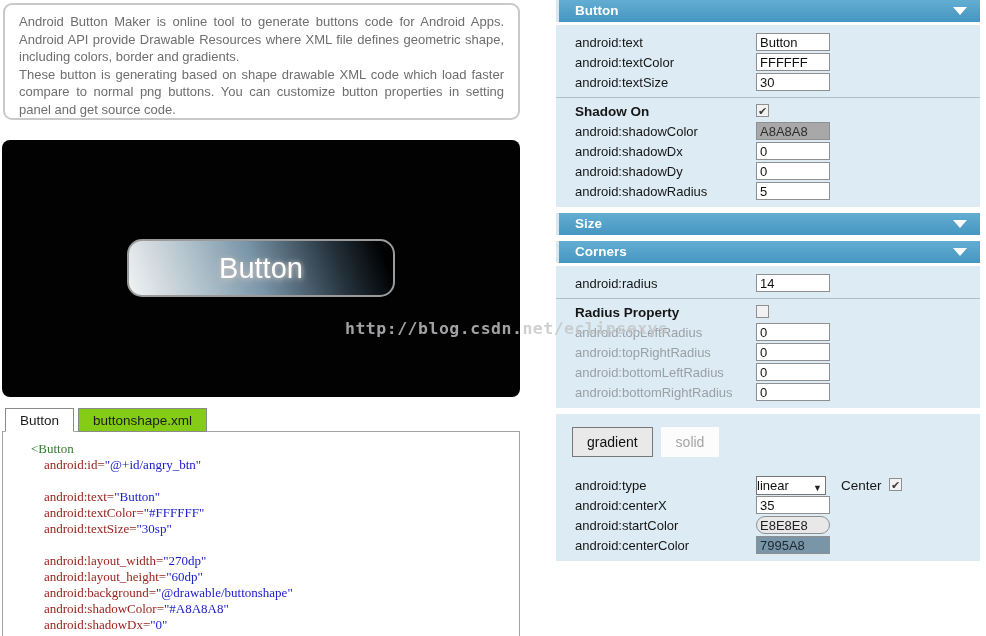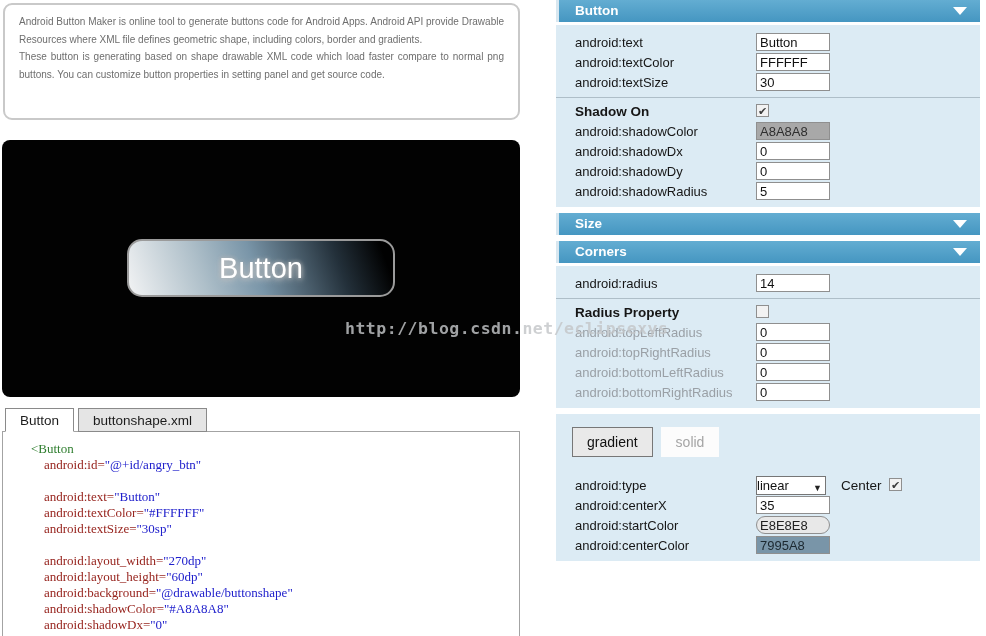--- a/index.html
+++ b/index.html
@@ -3,38 +3,38 @@
 <meta charset="utf-8">
 <style>
   * { margin:0; padding:0; box-sizing:border-box; }
   html,body { width:986px; height:636px; overflow:hidden; background:#fff;
               font-family:"Liberation Sans","DejaVu Sans",sans-serif; }
   #page { position:relative; width:986px; height:636px; overflow:hidden; background:#fff; }
 
   
   .desc-box { position:absolute; left:3px; top:3px; width:517px; height:117px;
               background:#fff; border:2px solid #c9c9c9; border-radius:9px;
-              padding:8px 14px 0 14px; color:#6e6e6e; font-size:10px; line-height:17.5px;
+              padding:8px 14px 0 14px; color:#6e6e6e; font-size:13px; line-height:17.5px;
               text-align:justify; }
   .preview-canvas { position:absolute; left:2px; top:140px; width:518px; height:257px;
                     background:#020202; border-radius:8px; }
   .preview-button { position:absolute; left:125px; top:99px; width:268px; height:58px;
                     border:2px solid #9b9b9b; border-radius:15px;
                     background:linear-gradient(70deg,#f2f3f4 0%,#aebfc9 28%,#7995a8 48%,#23303a 78%,#010101 95%);
                     color:#ffffff; font-size:29px; text-align:center; line-height:54px;
                     text-shadow:0 2px 6px #c9c9c9, 0 0 4px #a8a8a8; }
   .watermark { position:absolute; left:345px; top:319px; z-index:20;
                font-family:"DejaVu Sans Mono","Liberation Mono",monospace;
                font-size:16.5px; letter-spacing:0.5px; color:rgba(195,198,200,0.82);font-weight:bold; }
 
   .tabs-bar { position:absolute; left:5px; top:408px; height:24px; display:flex; z-index:3; }
   .tab { height:24px; padding:0 14px; font-size:13.5px; line-height:23px; color:#1c1c1c;
          border:1px solid #8a8a8a; margin-right:4px; }
   .tab.active { background:#fff; border-bottom:1px solid #fff; }
-  .tab.inactive { background:#e5e5e5; }
+  .tab.inactive { background:#84cc16; }
 
   .code-box { position:absolute; left:2px; top:431px; width:518px; height:240px;
               background:#fff; border:1px solid #a3a3a3; padding:9px 0 0 13px; z-index:2; }
   .code-line { font-family:Liberation Serif, serif;
                font-size:13px; line-height:16px; height:16px; white-space:pre;margin-left:15px; }
   .seg-tag  { color:#2f7e2f; }
   .seg-attr { color:#97241e; }
   .seg-val  { color:#2020cc; }
   .seg-plain{ color:#222; }
 

